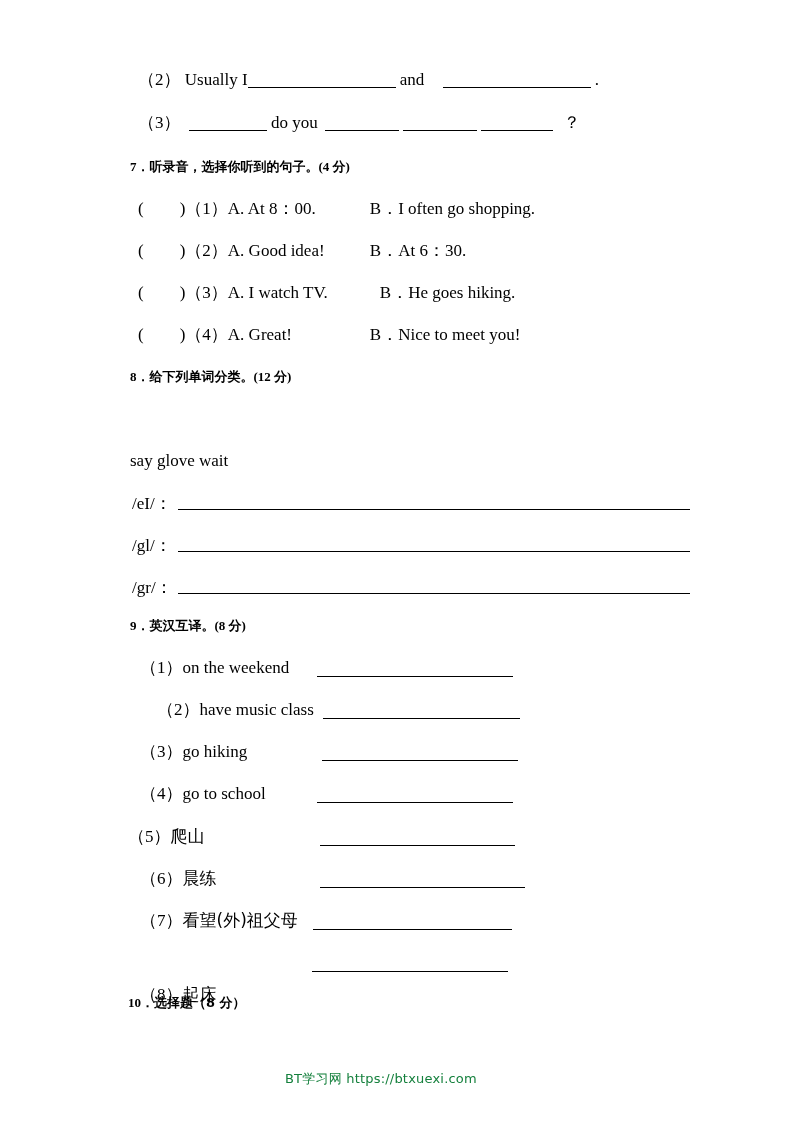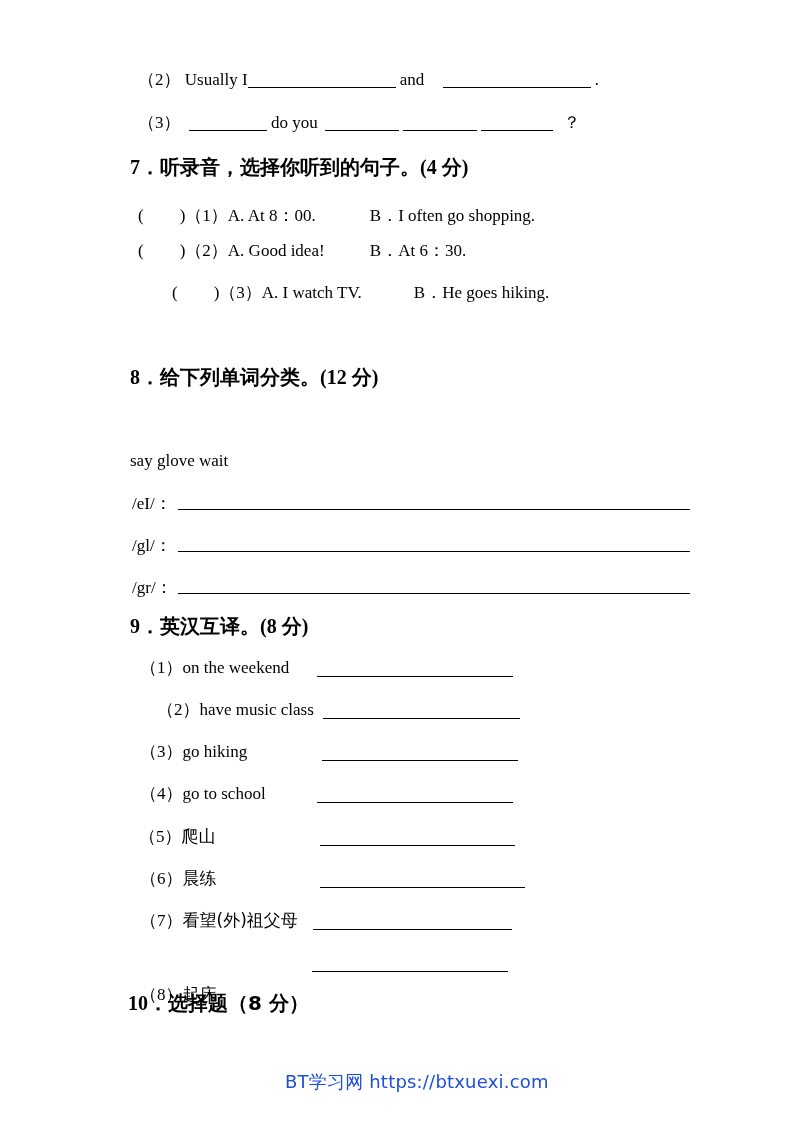--- a/index.html
+++ b/index.html
@@ -24,21 +24,21 @@
 
   
   .row {
     position: absolute;
     white-space: nowrap;
     font-size: 17px;
     line-height: 20px;
   }
   .sec-head {
     font-weight: bold;
-    font-size: 20px;
+    font-size: 13px;
   }
   .cn {
     font-family: "DejaVu Sans", "Liberation Sans", sans-serif;
   }
   .sec-head .cn { font-weight: bold; }
 
   
   .blank {
     display: inline-block;
     border-bottom: 1.3px solid #000;
@@ -57,22 +57,22 @@
   .num {
     display: inline-block;
   }
   .label-col {
     display: inline-block;
   }
 
   .watermark {
     position: absolute;
     font-family: "DejaVu Sans", "Liberation Sans", sans-serif;
-    font-size: 18px;
-    color: #1d4ed8;
+    font-size: 13px;
+    color: #15803d;
     white-space: nowrap;
     letter-spacing: 0.2px;
   }
 </style>
 </head>
 <body>
 
 <div class="page">
 
   <div class="row" style="left:138px; top:70px;">
@@ -88,32 +88,35 @@
     <span class="blank" style="width:78px; margin-left:4px;"></span>
     <span>do you</span>
     <span class="blank" style="width:74px; margin-left:3px;"></span><span class="blank" style="width:74px; margin-left:4px;"></span><span class="blank" style="width:72px; margin-left:4px;"></span>
     <span style="margin-left:6px;">？</span>
   </div>
 
   <div class="row sec-head" style="left:130px; top:157px;">
     <span>7．</span><span class="cn">听录音，选择你听到的句子。</span><span>(4 分)</span>
   </div>
 
-  <div class="row" style="left:138px; top:206px;">
+  <div class="row" style="left:138px; top:199px;">
     <span class="paren">(</span><span style="display:inline-block;width:36px;"></span><span class="paren">)</span><span class="num">（1）</span><span class="label-col" style="width:142px;">A. At 8：00.</span><span>B．I often go shopping.</span>
   </div>
 
   <div class="row" style="left:138px; top:241px;">
     <span class="paren">(</span><span style="display:inline-block;width:36px;"></span><span class="paren">)</span><span class="num">（2）</span><span class="label-col" style="width:142px;">A. Good idea!</span><span>B．At 6：30.</span>
   </div>
 
-  <div class="row" style="left:138px; top:283px;margin-left:34px;">
+  <div class="row" style="left:138px; top:283px;">
     <span class="paren">(</span><span style="display:inline-block;width:36px;"></span><span class="paren">)</span><span class="num">（3）</span><span class="label-col" style="width:152px;">A. I watch TV.</span><span>B．He goes hiking.</span>
   </div>
 
+  <div class="row" style="left:138px; top:325px;">
+    <span class="paren">(</span><span style="display:inline-block;width:36px;"></span><span class="paren">)</span><span class="num">（4）</span><span class="label-col" style="width:142px;">A. Great!</span><span>B．Nice to meet you!</span>
+  </div>
 
   <div class="row sec-head" style="left:130px; top:367px;">
     <span>8．</span><span class="cn">给下列单词分类。</span><span>(12 分)</span>
   </div>
 
   <div class="row" style="left:130px; top:451px;">say    glove    wait</div>
 
   <div class="row" style="left:132px; top:494px;">/eI/：</div>
   <div class="rule" style="left:178px; top:509px; width:512px;"></div>
 
@@ -140,21 +143,21 @@
   <div class="row" style="left:140px; top:742px;">
     <span class="num">（3）</span><span>go hiking</span>
   </div>
   <div class="rule" style="left:322px; top:760px; width:196px;"></div>
 
   <div class="row" style="left:140px; top:784px;">
     <span class="num">（4）</span><span>go to school</span>
   </div>
   <div class="rule" style="left:317px; top:802px; width:196px;"></div>
 
-  <div class="row" style="left:139px; top:826px;">
+  <div class="row" style="left:128px; top:826px;">
     <span class="num">（5）</span><span class="cn">爬山</span>
   </div>
   <div class="rule" style="left:320px; top:845px; width:195px;"></div>
 
   <div class="row" style="left:140px; top:868px;">
     <span class="num">（6）</span><span class="cn">晨练</span>
   </div>
   <div class="rule" style="left:320px; top:887px; width:205px;"></div>
 
   <div class="row" style="left:140px; top:910px;">

